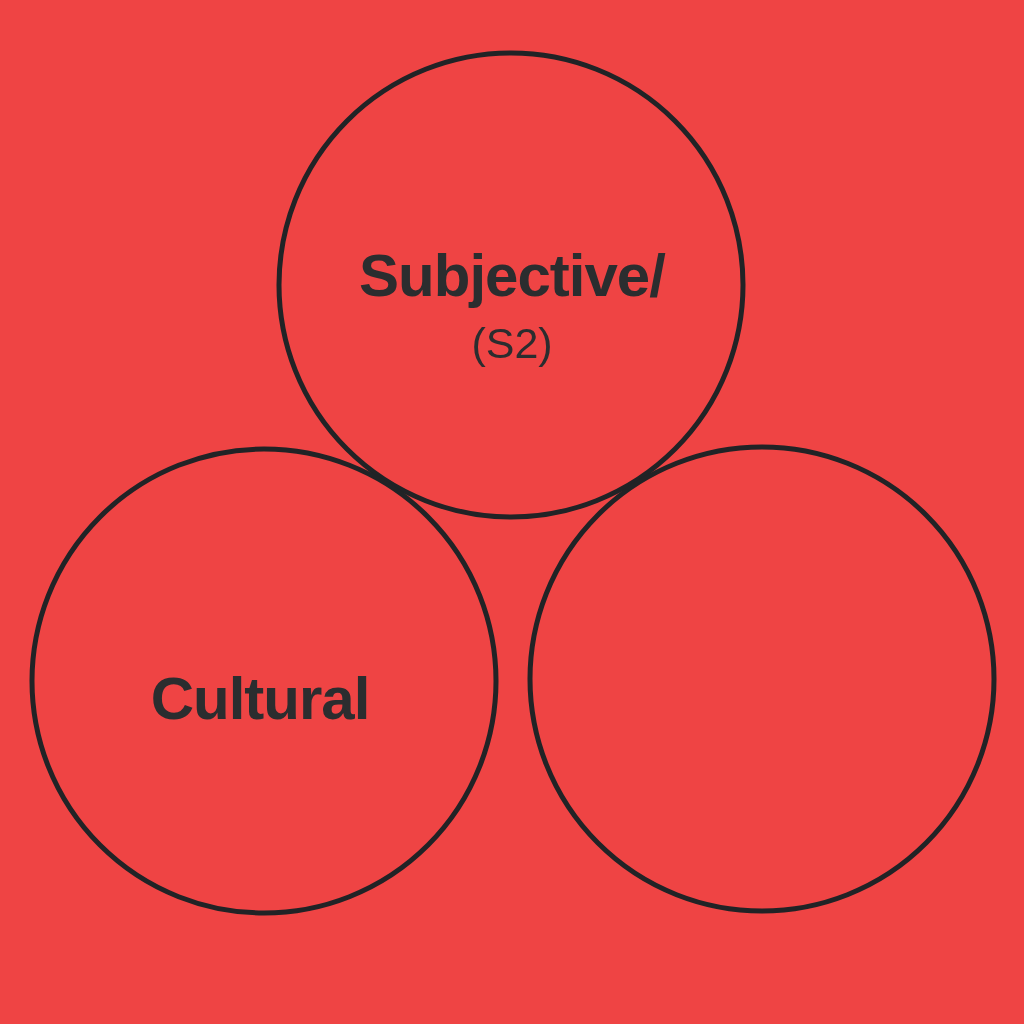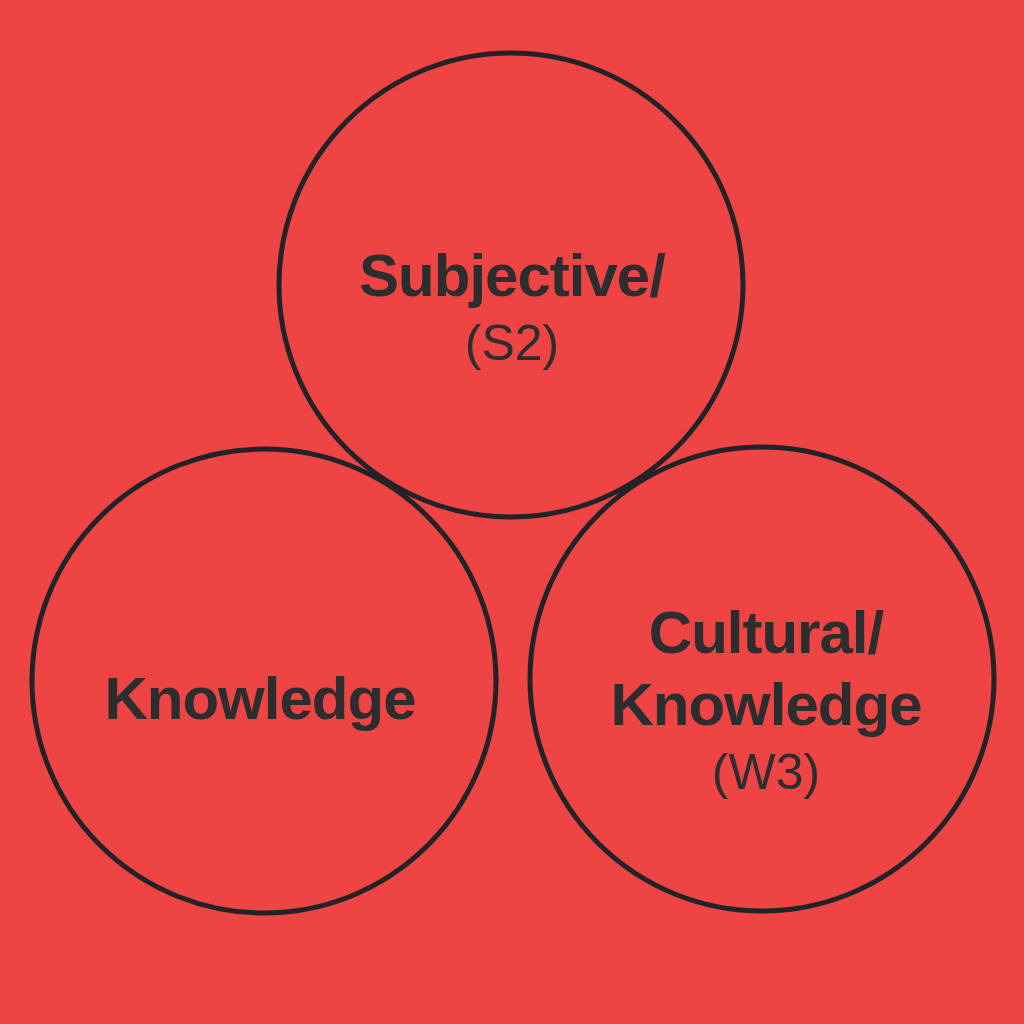--- a/index.html
+++ b/index.html
@@ -33,21 +33,21 @@
     color: #2b2d2f;
     white-space: nowrap;
   }
   .label .name-line {
     font-size: 60px;
     font-weight: 700;
     line-height: 72px;
     letter-spacing: -1px;
   }
   .label .code-line {
-    font-size: 50px;
+    font-size: 43px;
     font-weight: 400;
     line-height: 62px;
     letter-spacing: 0;
   }
   .label-subjective { left: 512px; top: 307px; }
   .label-physical   { left: 260px; top: 699px; }
   .label-cultural   { left: 766px; top: 700px; }
 </style>
 </head>
 <body>
@@ -59,22 +59,17 @@
     <circle cx="264" cy="681" r="232" stroke="#212326"></circle>
     <circle cx="762" cy="679" r="232" stroke="#212326"></circle>
   </svg>
 
   <div class="label label-subjective">
     <div class="name-line">Subjective/</div>
     <div class="code-line">(S2)</div>
   </div>
 
   <div class="label label-physical">
-    <div class="name-line">Knowledge</div>
+    <div class="name-line">Cultural</div>
   </div>
 
-  <div class="label label-cultural">
-    <div class="name-line">Cultural/</div>
-    <div class="name-line">Knowledge</div>
-    <div class="code-line">(W3)</div>
-  </div>
 
 </div>
 
 </body></html>

